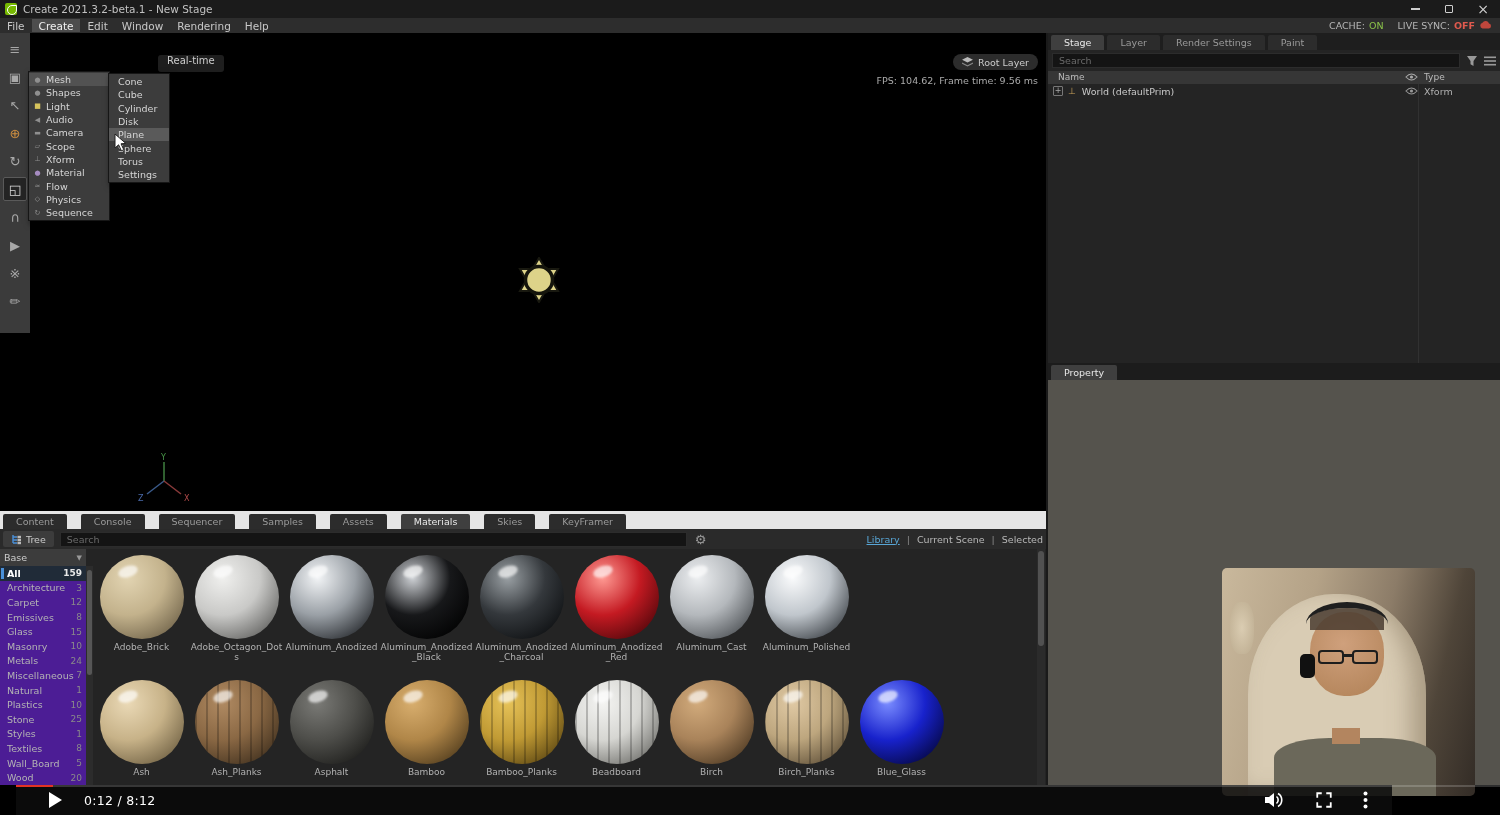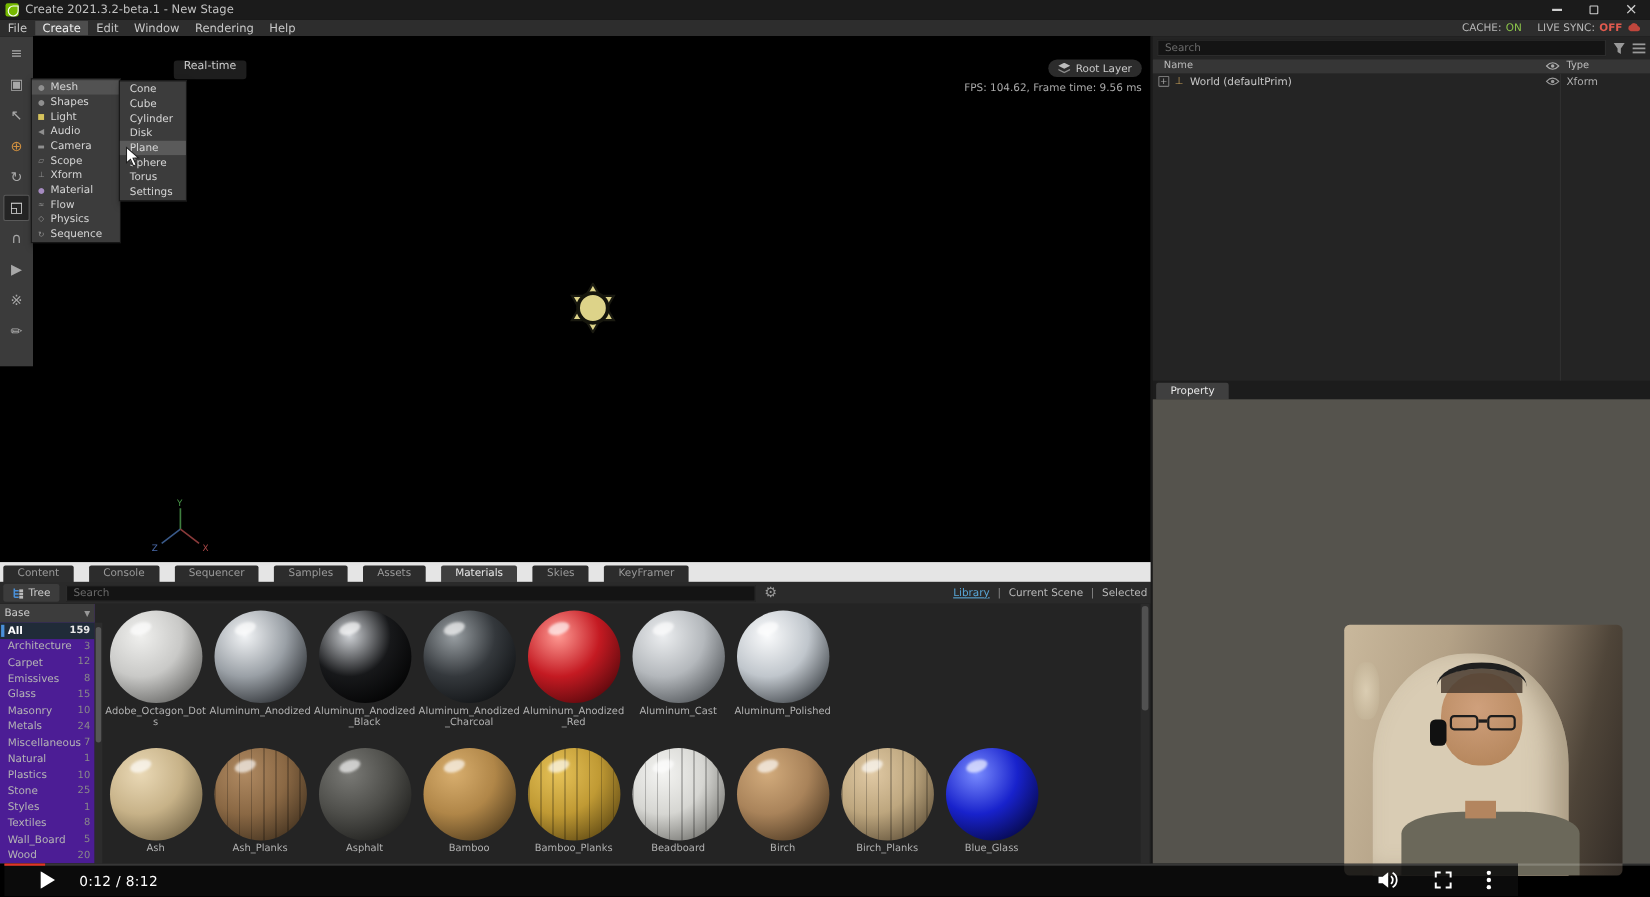--- a/index.html
+++ b/index.html
@@ -121,21 +121,21 @@
   .wc-head { position:absolute; left:88px; top:44px; width:74px; height:84px; background:radial-gradient(circle at 45% 38%,#cfa07c,#b08156); border-radius:46%; }
   .wc-hair { position:absolute; left:88px; top:40px; width:74px; height:22px; background:#4a3c30; border-radius:50% 50% 0 0; opacity:.85; }
   .wc-glasses { position:absolute; left:94px; top:82px; width:64px; height:15px; }
   .wc-glasses i { position:absolute; top:0; width:26px; height:14px; border:2.5px solid #1d1d1d; border-radius:4px; }
   .wc-glasses i:first-child { left:2px; } .wc-glasses i:last-child { right:2px; }
   .wc-glasses::after { content:""; position:absolute; left:28px; top:4px; width:8px; height:2.5px; background:#1d1d1d; }
   .wc-headband { position:absolute; left:84px; top:34px; width:82px; height:44px; border-top:6px solid #1f1f1f; border-radius:50%; }
   .wc-earcup { position:absolute; left:78px; top:86px; width:15px; height:24px; background:#111111; border-radius:5px; }
 
   
-  .player-bar { position:absolute; left:4px; top:785px; width:1376px; height:30px; background:rgba(12,12,12,.88); z-index:10; display:flex; align-items:center; }
+  .player-bar { position:absolute; left:16px; top:785px; width:1376px; height:30px; background:rgba(12,12,12,.88); z-index:10; display:flex; align-items:center; }
   .seek { position:absolute; left:0; top:0; width:1500px; height:2px; background:rgba(255,255,255,.18); }
   .seek i { display:block; width:37px; height:2px; background:#e33324; }
   .play-btn { margin-left:32px; display:flex; }
   .time-display { margin-left:22px; font-size:12.5px; color:#ffffff; letter-spacing:.3px; }
   .player-right { margin-left:auto; display:flex; align-items:center; gap:30px; padding-right:24px; }
 
   svg { display:block; }
 </style>
 </head>
 <body>
@@ -317,20 +317,27 @@
           <span class="sep-label">Settings</span>
         </div>
       </div>
 
     <svg class="pointer-cursor" width="13" height="19" viewBox="0 0 13 19">
       <path d="M1 1 L1 15 L4.6 11.8 L7.4 17.8 L9.8 16.7 L7 10.8 L11.8 10.4 Z" fill="#ffffff" stroke="#222222" stroke-width="1"></path>
     </svg>
   </div>
 
   <div class="right-panel">
+    <div class="rp-tabs">
+
+    <span class="tab active">Stage</span>
+        <span class="tab">Layer</span>
+        <span class="tab">Render Settings</span>
+        <span class="tab">Paint</span>
+      </div>
 
     <div class="rp-search">
       <input class="search-input" placeholder="Search" style="">
       <svg width="12" height="12" viewBox="0 0 12 12">
         <path d="M1 1 H11 L7.5 6 V11 L4.5 9.3 V6 Z" fill="#999999"></path>
       </svg>
       <svg width="12" height="10" viewBox="0 0 12 10">
         <rect y="0.5" width="12" height="1.6" fill="#999999"></rect>
           <rect y="4.2" width="12" height="1.6" fill="#999999"></rect>
           <rect y="7.9" width="12" height="1.6" fill="#999999"></rect>
@@ -472,20 +479,27 @@
             </div>
           </div>
       </div>
       <div class="cat-scroll">
           <i></i>
         </div>
 
       <div class="mat-grid">
         <div class="mat-row r1">
 
+        <div class="mat-cell">
+              <div class="sphere" style="--hi: #e2d4b2; --mid: #c3b28c; --lo: #6e6148;">
+                <span style="display:contents"></span>
+                <i class="spec"></i>
+              </div>
+              <div class="mat-label">Adobe_Brick</div>
+            </div>
             <div class="mat-cell">
               <div class="sphere" style="--hi: #f0f0ee; --mid: #c9c9c7; --lo: #5f5f5d;">
                 <span style="display:contents"></span>
                 <i class="spec"></i>
               </div>
               <div class="mat-label">Adobe_Octagon_Dots</div>
             </div>
             <div class="mat-cell">
               <div class="sphere" style="--hi: #f2f4f6; --mid: #9aa0a6; --lo: #23262a;">
                 <span style="display:contents"></span>

